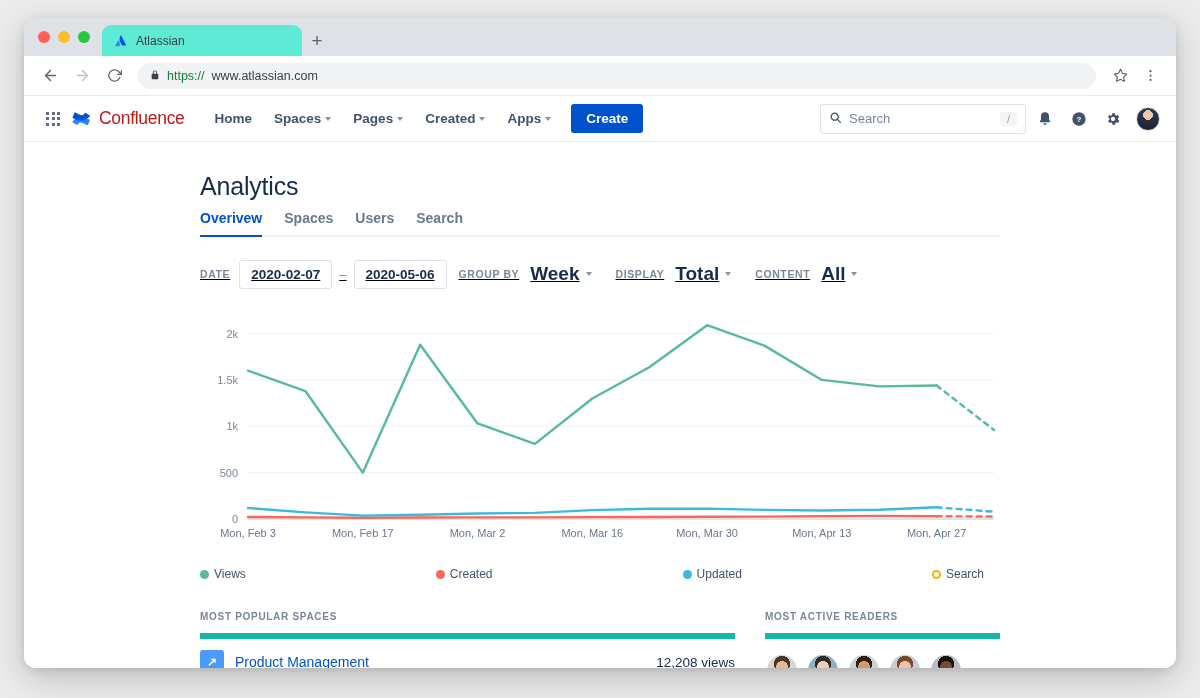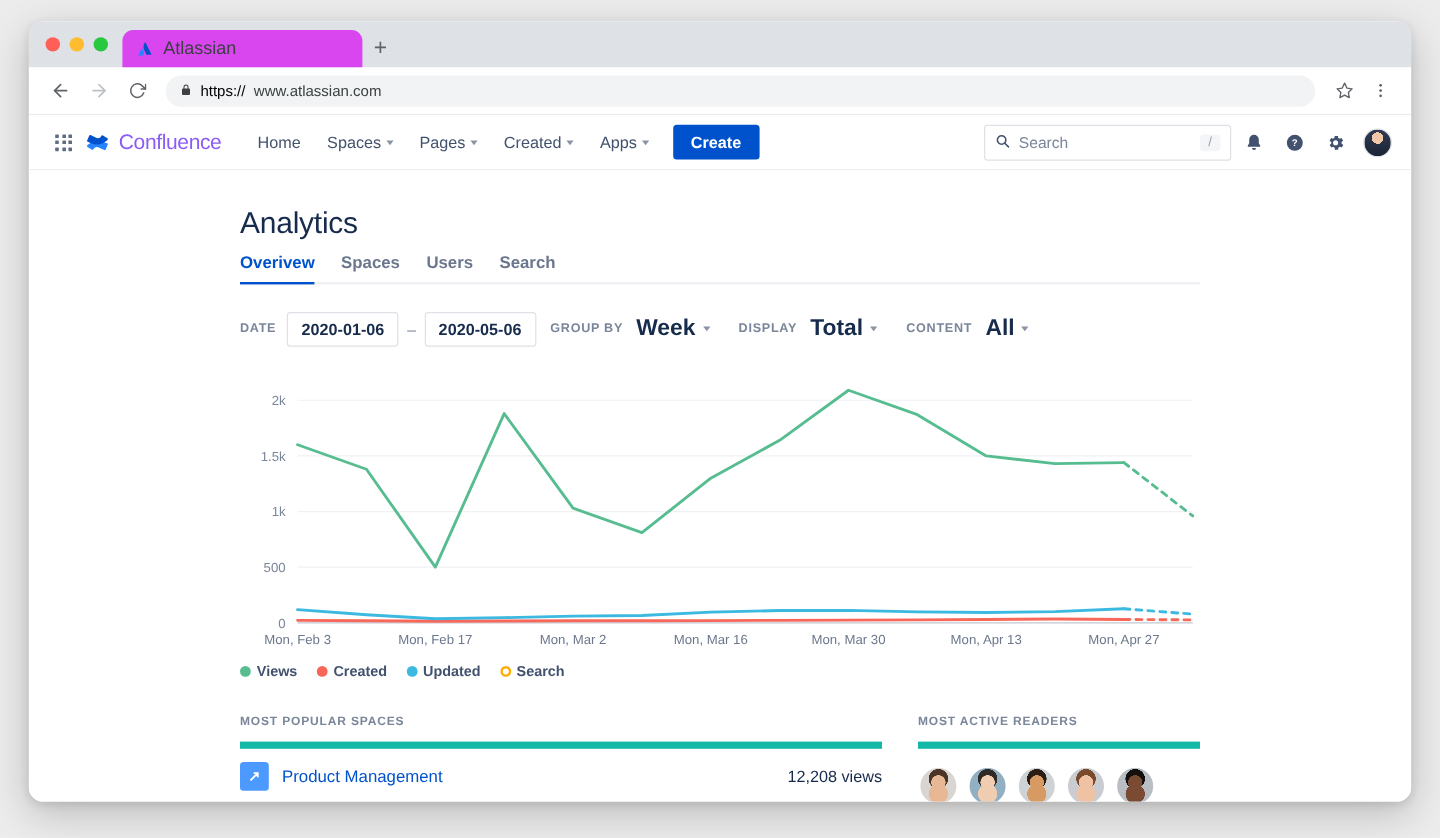--- a/index.html
+++ b/index.html
@@ -22,24 +22,24 @@
     height: 38px; background: #dee1e6;
     display: flex; align-items: flex-end; padding-left: 14px;
     position: relative;
   }
   .traffic { display: flex; gap: 8px; align-items: center; height: 38px; padding-right: 12px; }
   .dot { width: 12px; height: 12px; border-radius: 50%; }
   .dot.r { background: #ff5f57; }
   .dot.y { background: #febc2e; }
   .dot.g { background: #28c840; }
   .tab {
-    height: 31px; width: 200px; background: #d946ef;
+    height: 31px; width: 200px; background: #5eead4;
     border-radius: 9px 9px 0 0;
     display: flex; align-items: center; gap: 8px;
-    padding: 0 12px; font-size: 15px; color: #3c4043;
+    padding: 0 12px; font-size: 12px; color: #3c4043;
   }
   .tab-logo { width: 14px; height: 14px; flex: 0 0 14px; }
   .newtab {
     width: 30px; height: 31px; display: flex; align-items: center; justify-content: center;
     color: #5f6368; font-size: 19px; font-weight: 300;
   }
   
   .urlbar {
     height: 40px; background: #fff; display: flex; align-items: center;
     padding: 0 12px; gap: 4px; border-bottom: 1px solid #e8eaed;
@@ -48,38 +48,38 @@
     width: 28px; height: 28px; display: flex; align-items: center; justify-content: center;
     color: #5f6368; font-size: 16px; border-radius: 50%;
   }
   .navbtn.dim { color: #bdc1c6; }
   .omnibox {
     flex: 1; height: 26px; background: #f1f3f4; border-radius: 13px;
     display: flex; align-items: center; padding: 0 12px; gap: 7px;
     margin: 0 6px; font-size: 12.5px; color: #5f6368;
   }
   .lock { font-size: 9px; color: #3c4043; }
-  .url-scheme { color: #000000; }
+  .url-scheme { color: #15803d; }
   .url-host { color: #3c4043; }
   .omni-actions { display: flex; align-items: center; gap: 2px; }
   
   .cnav {
     height: 46px; background: #fff; border-bottom: 1px solid #ebecf0;
     display: flex; align-items: center; padding: 0 16px; gap: 0;
   }
   .appswitch {
     width: 26px; height: 26px; display: grid;
     grid-template-columns: repeat(3, 3px); grid-template-rows: repeat(3, 3px);
     gap: 2.5px; align-content: center; justify-content: center;
     margin-right: 6px;
   }
   .appswitch i { width: 3px; height: 3px; background: #5e6c84; border-radius: .5px; }
   .brand { display: flex; align-items: center; gap: 7px; margin-right: 20px; }
-  .brand-name { font-size: 17.5px; color: #8b5cf6; letter-spacing: -.3px; }
-  .navitems { display: flex; align-items: center; gap: 2px; }
+  .brand-name { font-size: 17.5px; color: #b91c1c; letter-spacing: -.3px; }
+  .navitems { display: flex; align-items: center; gap: 2px; font-weight: bold; }
   .navitem {
     display: flex; align-items: center; gap: 4px;
     padding: 6px 10px; font-size: 13.5px; color: #42526e; border-radius: 3px;
   }
   .caret { width: 0; height: 0; border-left: 3.5px solid transparent;
            border-right: 3.5px solid transparent; border-top: 4px solid #8993a4; }
   .create-btn {
     background: #0052cc; color: #fff; font-size: 13.5px; font-weight: 600;
     padding: 7px 15px; border-radius: 3px; margin-left: 10px; border: none;
     font-family: inherit;
@@ -115,40 +115,40 @@
   .ptab {
     font-size: 14px; color: #6b778c; font-weight: 600;
     padding-bottom: 9px; position: relative;
   }
   .ptab.active { color: #0052cc; }
   .ptab.active::after {
     content: ""; position: absolute; left: 0; right: 0; bottom: -2px;
     height: 2px; background: #0052cc;
   }
   
-  .filters { display: flex; align-items: center; gap: 0; margin-top: 22px; }
+  .filters { display: flex; align-items: center; gap: 0; margin-top: 22px; text-decoration: underline; }
   .flabel {
     font-size: 10.5px; color: #7a869a; font-weight: 600; letter-spacing: .6px;
     margin-right: 9px;
   }
   .dateinput {
     border: 1px solid #dfe1e6; border-radius: 3px; padding: 6px 11px;
     font-size: 13.5px; color: #172b4d; font-weight: 600; background: #fff;
   }
   .dash { margin: 0 7px; color: #7a869a; font-size: 13px; }
   .selval {
     display: flex; align-items: center; gap: 6px; font-size: 19px;
     color: #172b4d; font-weight: 600; margin-right: 22px; padding: 4px 2px;
   }
   .gap-l { margin-left: 12px; text-align: right; }
   
   .chart-area { margin-top: 16px; position: relative; }
   .legend {
-    display: flex; gap: 16px; justify-content: flex-start;
-    margin-top: 2px; padding-right: 16px; font-weight: bold;
+    display: flex; gap: 16px; justify-content: space-between;
+    margin-top: 18px; padding-right: 16px;
   }
   .lgi { display: flex; align-items: center; gap: 5px; font-size: 12px; color: #42526e; }
   .lgdot { width: 9px; height: 9px; border-radius: 50%; }
   .lgdot.hollow { background: #fff !important; border: 2px solid #ffab00; }
   
   .panels { display: flex; gap: 30px; margin-top: 30px; }
   .panel-left { width: 535px; }
   .panel-right { flex: 1; }
   .phead {
     font-size: 10px; color: #7a869a; font-weight: 700; letter-spacing: .7px;
@@ -316,21 +316,21 @@
 
       <div class="tabs">
         <div class="ptab active">Overivew</div>
         <div class="ptab">Spaces</div>
         <div class="ptab">Users</div>
         <div class="ptab">Search</div>
       </div>
 
       <div class="filters">
         <span class="flabel">DATE</span>
-        <span class="dateinput">2020-01-06</span>
+        <span class="dateinput">2020-02-07</span>
         <span class="dash">–</span>
         <span class="dateinput">2020-05-06</span>
 
         <span class="flabel gap-l">GROUP BY</span>
         <span class="selval">
           <span>Week</span>
           <span class="caret"></span>
         </span>
 
         <span class="flabel">DISPLAY</span>

